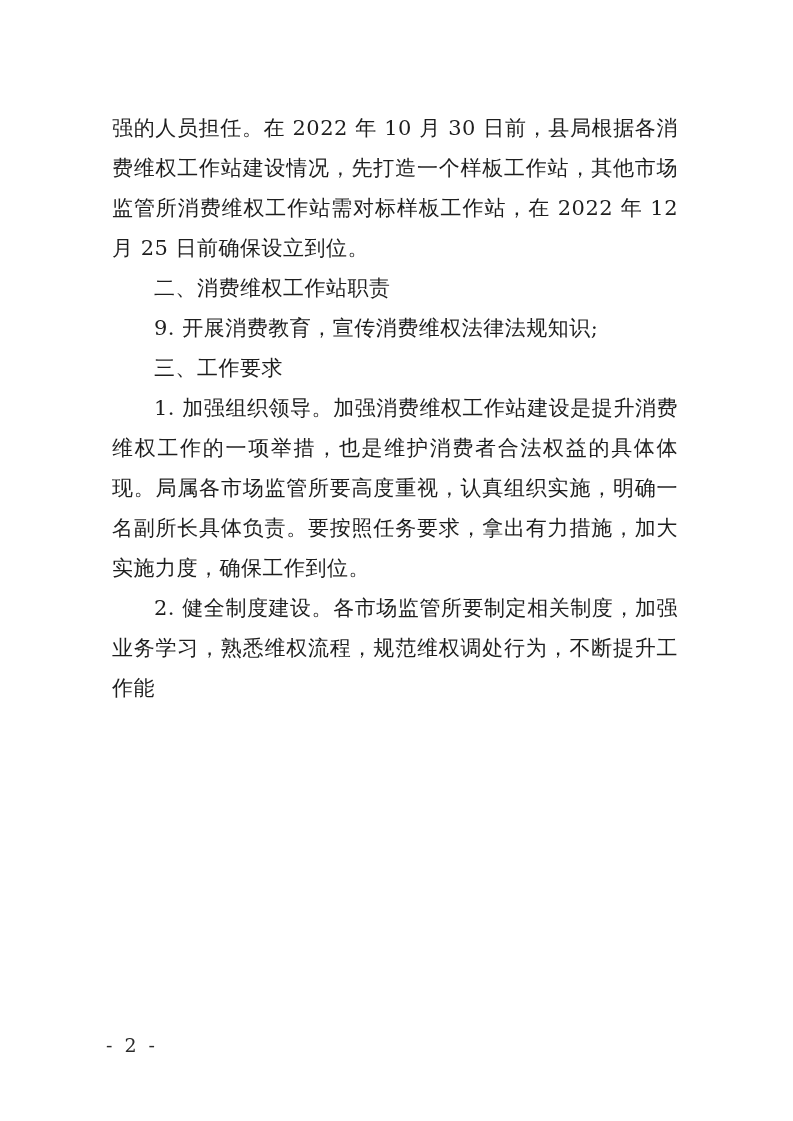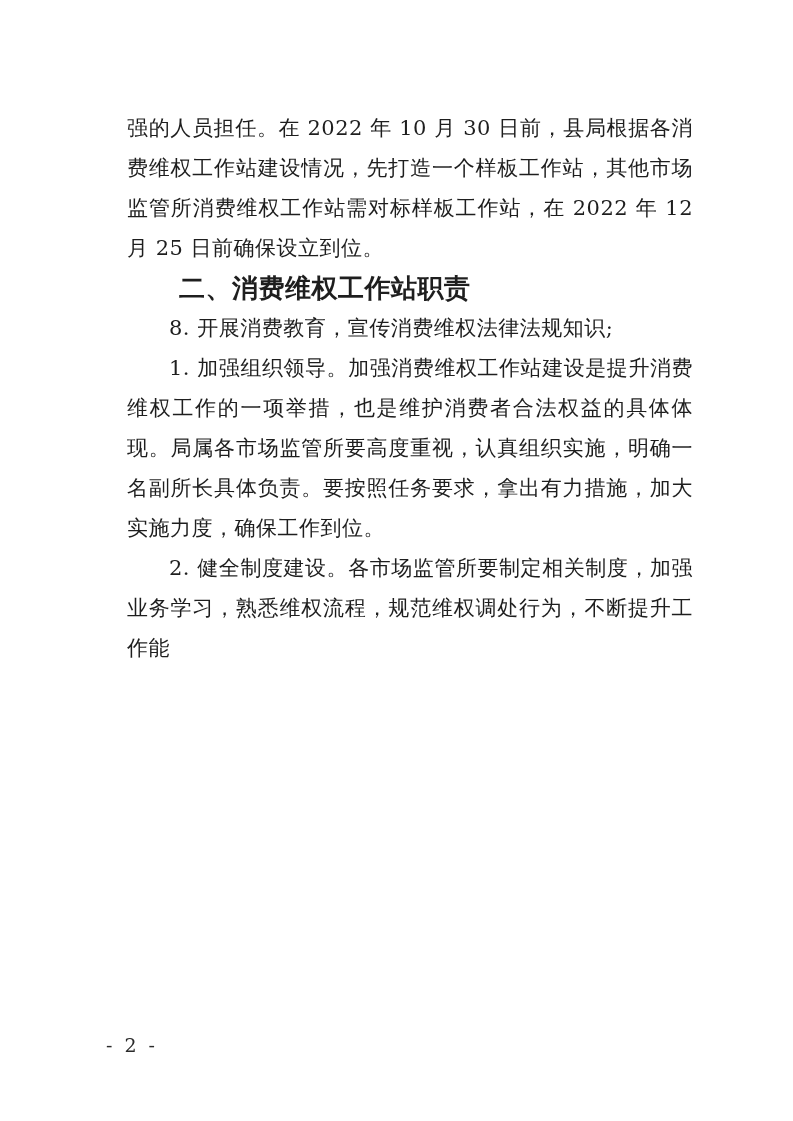--- a/index.html
+++ b/index.html
@@ -15,37 +15,36 @@
     background: #ffffff;
     overflow: hidden;
     font-family: "DejaVu Serif", "Liberation Serif", serif;
     color: #1e1e1e;
   }
   .doc-body {
     position: absolute;
     left: 112px;
     top: 108px;
     width: 566px;
-    margin-left: 15px;
   }
   .para {
     margin: 0;
     font-size: 21px;
     line-height: 40px;
     text-align: justify;
     letter-spacing: 0.5px;
   }
   .para.indent {
     text-indent: 2em;
   }
   .heading {
     margin: 0;
-    font-size: 26px;
+    font-size: 21px;
     line-height: 40px;
-    font-weight: bold;
+    font-weight: normal;
     font-family: "DejaVu Sans", "Liberation Sans", sans-serif;
     text-indent: 2em;
     letter-spacing: 0.5px;
   }
   .page-footer {
     position: absolute;
     left: 106px;
     top: 1032px;
     font-size: 19px;
     line-height: 26px;
@@ -54,18 +53,19 @@
     font-family: "DejaVu Serif", "Liberation Serif", serif;
   }
 </style>
 </head>
 <body>
 
 <div class="page">
   <div class="doc-body" id="doc-body">
       <p class="para">强的人员担任。在 2022 年 10 月 30 日前，县局根据各消费维权工作站建设情况，先打造一个样板工作站，其他市场监管所消费维权工作站需对标样板工作站，在 2022 年 12 月 25 日前确保设立到位。</p>
       <h2 class="heading">二、消费维权工作站职责</h2>
-      <p class="para indent">8. 开展消费教育，宣传消费维权法律法规知识;</p>
+      <p class="para indent">9. 开展消费教育，宣传消费维权法律法规知识;</p>
+      <h2 class="heading">三、工作要求</h2>
       <p class="para indent">1. 加强组织领导。加强消费维权工作站建设是提升消费维权工作的一项举措，也是维护消费者合法权益的具体体现。局属各市场监管所要高度重视，认真组织实施，明确一名副所长具体负责。要按照任务要求，拿出有力措施，加大实施力度，确保工作到位。</p>
       <p class="para indent">2. 健全制度建设。各市场监管所要制定相关制度，加强业务学习，熟悉维权流程，规范维权调处行为，不断提升工作能</p>
     </div>
   <div class="page-footer">- 2 -</div>
 </div>
 
 </body></html>

